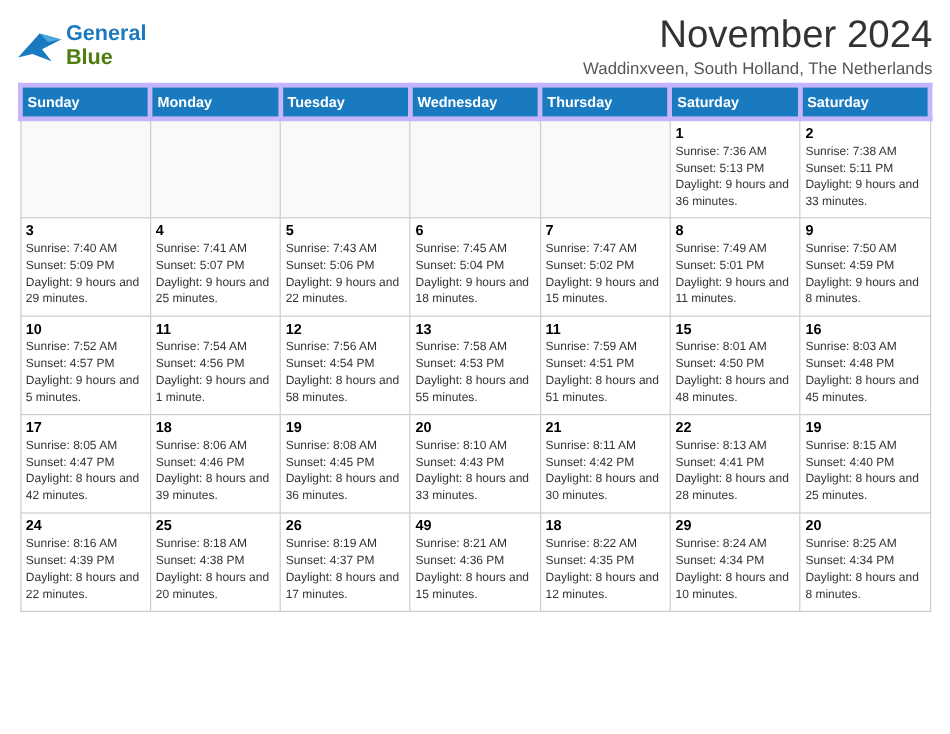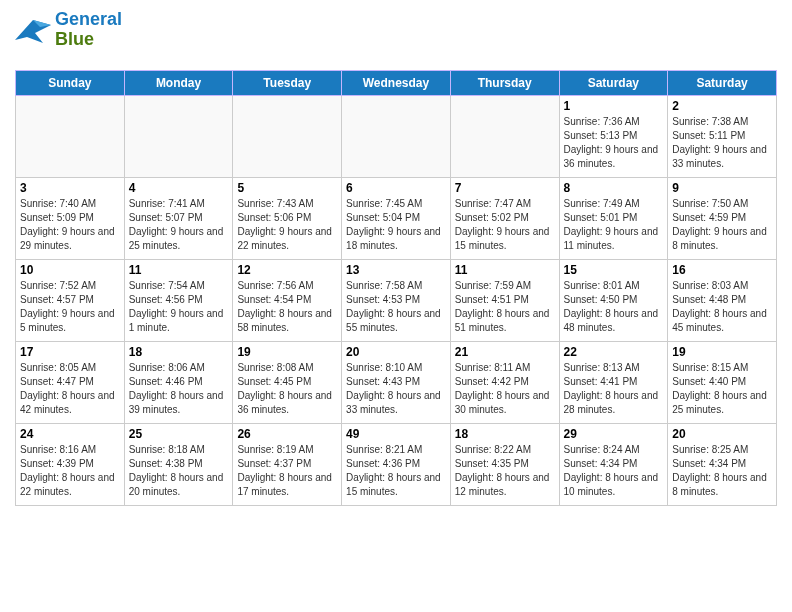--- a/index.html
+++ b/index.html
@@ -7,21 +7,21 @@
       font-family: Arial, sans-serif;
       background: #fff;
       width: 792px;
       min-height: 612px;
       padding: 10px 15px;
     }
     .header {
       display: flex;
       align-items: center;
       justify-content: space-between;
-      margin-bottom: 20px;
+      margin-bottom: 4px;
     }
     .logo {
       display: flex;
       align-items: center;
       gap: 4px;
     }
     .logo-text {
       font-size: 18px;
       font-weight: bold;
       color: #333;
@@ -50,24 +50,24 @@
     .calendar {
       width: 100%;
       border-collapse: collapse;
       table-layout: fixed;
       font-size: 10.5px;
     }
     .calendar th {
       background-color: #1a7abf;
       color: #fff;
       padding: 5px 4px;
-      text-align: center;
+      text-align: left;
       font-size: 12px;
       font-weight: bold;
-      border: 1px solid #c4b5fd;
+      border: 4px solid #c4b5fd;
     }
     .calendar td {
       border: 1px solid #ccc;
       vertical-align: top;
       padding: 3px 4px;
       height: 82px;
       background: #fff;
     }
     .calendar td.empty {
       background: #f9f9f9;
@@ -91,20 +91,24 @@
   <div class="logo">
     <svg class="logo-bird" viewBox="0 0 36 30" xmlns="http://www.w3.org/2000/svg">
       <polygon points="0,25 18,5 36,10 20,18 28,28 12,22" fill="#1a7abf"></polygon>
       <polygon points="18,5 36,10 25,12" fill="#4aa8e0"></polygon>
     </svg>
     <div class="logo-text">
       <div><span>General</span></div>
       <div><span style="color:#4d7c0f">Blue</span></div>
     </div>
   </div>
+  <div class="title-area">
+    <div class="month-title">November 2024</div>
+    <div class="location">Waddinxveen, South Holland, The Netherlands</div>
+  </div>
 </div>
 
 <table class="calendar">
   <thead>
     <tr>
     <th>Sunday</th>
         <th>Monday</th>
         <th>Tuesday</th>
         <th>Wednesday</th>
         <th>Thursday</th>

